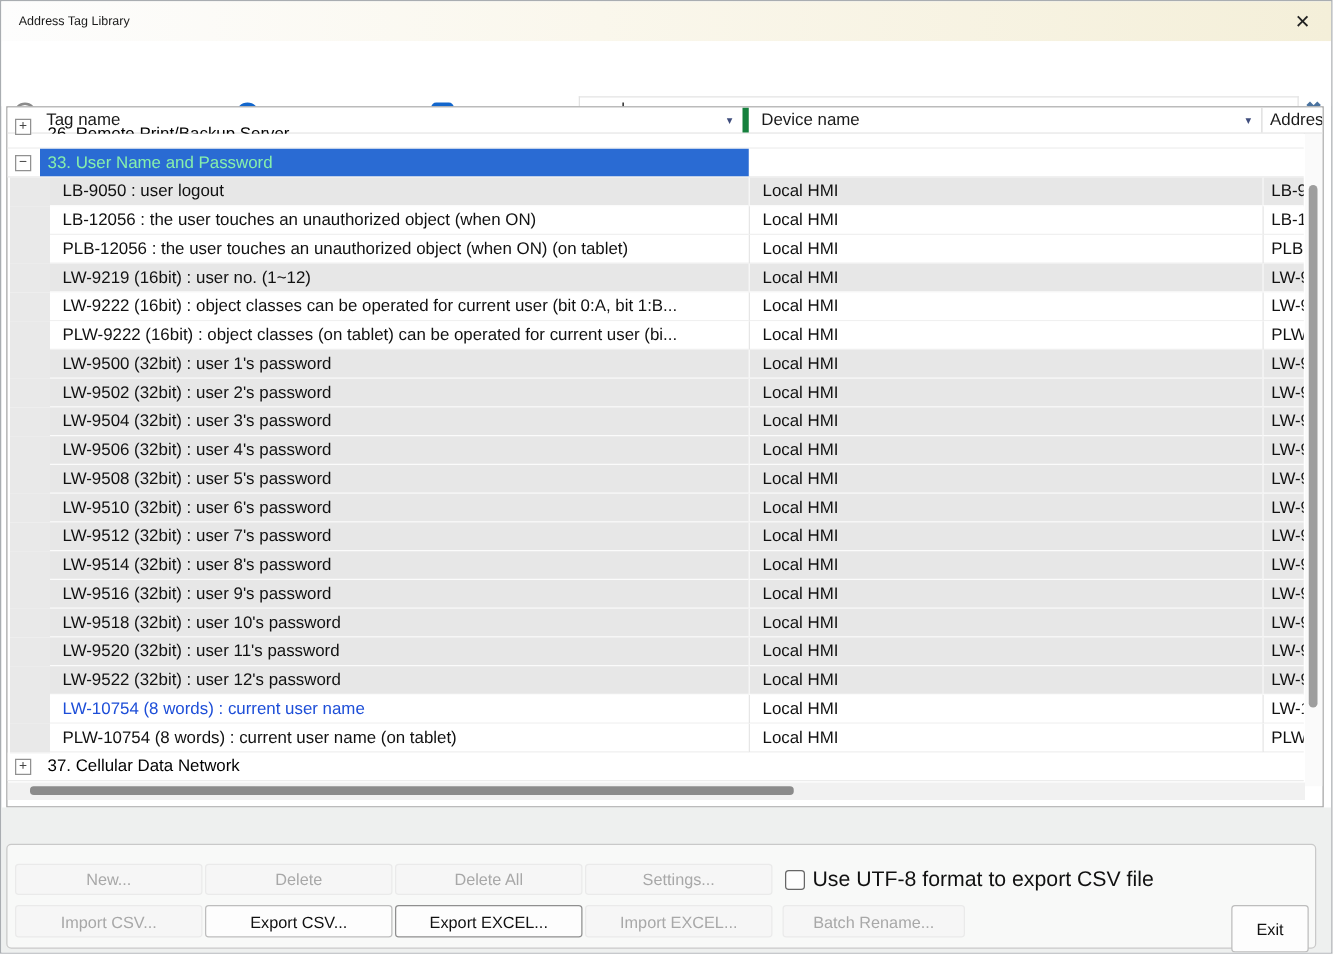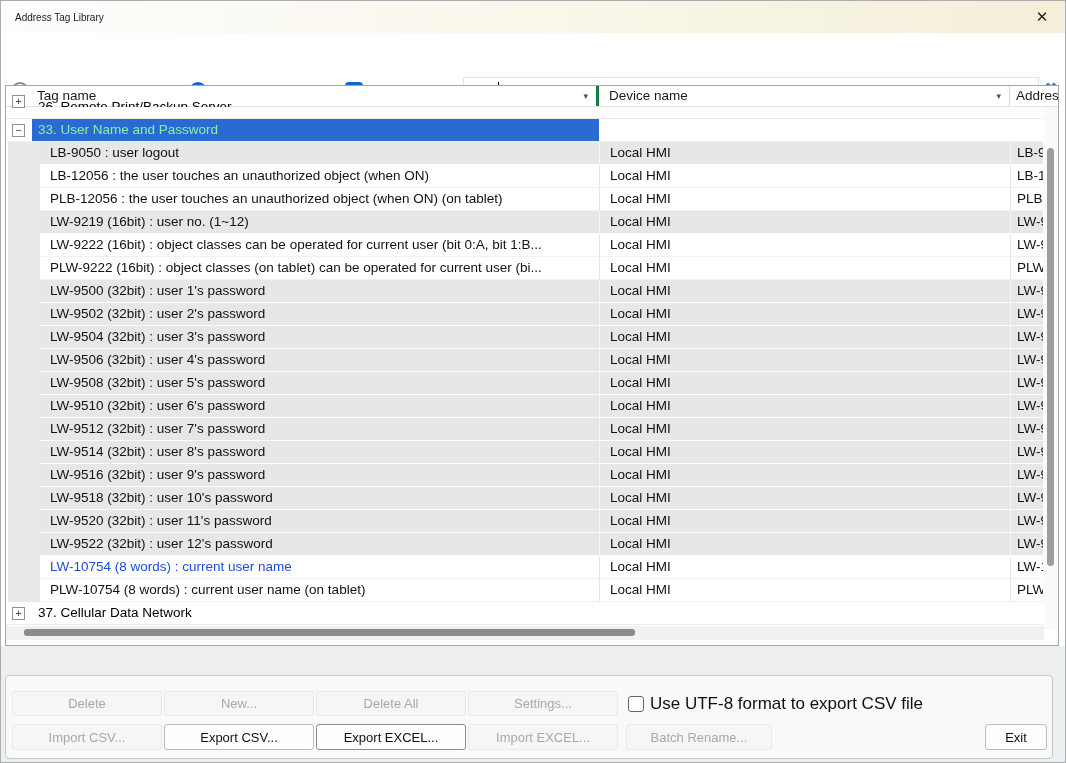--- a/index.html
+++ b/index.html
@@ -43,21 +43,21 @@
     position:absolute; left:1040px; top:46px; width:20px; height:20px;
     font-size:16px; line-height:20px; text-align:center; color:#49729f; font-weight:bold;
   }
   
   .table {
     position:absolute; left:4px; top:84px; width:1054px; height:561px;
     border:1px solid #a5a5a5; background:#fff; overflow:hidden;
   }
   .thead { display:flex; height:21px; border-bottom:1px solid #e2e2e2; background:#fff; font-size:13.5px; color:#1a1a1a; }
   .hcell { position:relative; line-height:20px; white-space:nowrap; overflow:hidden; }
-  .h1 { flex:0 0 593px; padding-left:31px; border-right:3px solid #15803d; }
+  .h1 { flex:0 0 593px; padding-left:31px; border-right:5px solid #15803d; }
   .h2 { flex:0 0 411px; padding-left:10px; border-right:1px solid #dadada; }
   .h3 { flex:1 1 auto; padding-left:6px; }
   .sortarrow { position:absolute; right:8px; top:0; font-size:9px; color:#3f4d7d; line-height:20px; }
   .tbody { position:relative; width:1037px; }
   .trow { display:flex; height:23px; font-size:13.5px; line-height:22px; white-space:nowrap; }
   .trow.partial { height:12px; }
   .trow.partial > * { transform:translateY(-11px); }
   
   .trow.cat { background:#fff; border-bottom:1px solid #ececec; color:#000; }
   .cat-gutter { flex:0 0 26px; display:flex; align-items:center; padding-left:6px; }
@@ -94,21 +94,21 @@
   .fbtn {
     width:150px; height:100%; margin-right:2px; font-family:"Liberation Sans",sans-serif;
     font-size:13px; border-radius:3px; background:#fdfdfd; border:1px solid #bdbdbd; color:#111;
   }
   .fbtn.dis { background:#f6f6f6; border-color:#eaeaea; color:#a8a8a8; }
   .fbtn.emph { border-color:#8f8f8f; }
   .fbtn.batch { width:146px; margin-left:6px; }
   .utf8-group { display:flex; align-items:center; gap:6px; margin-left:8px; height:25px; }
   .checkbox-off { width:16px; height:16px; border:1px solid #666; border-radius:3px; background:#fdfdfd; flex:0 0 16px; }
   .utf8-label { font-size:17px; color:#111; }
-  .exit-btn { position:absolute; right:5px; top:48px; width:62px; height:26px; margin:0; }
+  .exit-btn { position:absolute; right:5px; top:48px; width:62px; height:38px; margin:0; }
 </style>
 </head>
 <body>
 
 <div class="window">
 
   <div class="titlebar">
     <span class="title">Address Tag Library</span>
     <span class="closebtn">✕</span>
   </div>
@@ -281,22 +281,22 @@
       </div>
     <div class="hscroll">
         <div class="hthumb"></div>
       </div>
   </div>
 
   <div class="footer">
     <div class="btn-panel">
       <div class="brow brow1">
 
-      <button class="fbtn dis">Delete</button>
-          <button class="fbtn dis">New...</button>
+      <button class="fbtn dis">New...</button>
+          <button class="fbtn dis">Delete</button>
           <button class="fbtn dis">Delete All</button>
           <button class="fbtn dis">Settings...</button>
           <div class="utf8-group">
             <span class="checkbox-off"></span>
             <span class="utf8-label">Use UTF-8 format to export CSV file</span>
           </div>
         </div>
       <div class="brow brow2">
           <button class="fbtn dis">Import CSV...</button>
           <button class="fbtn">Export CSV...</button>

